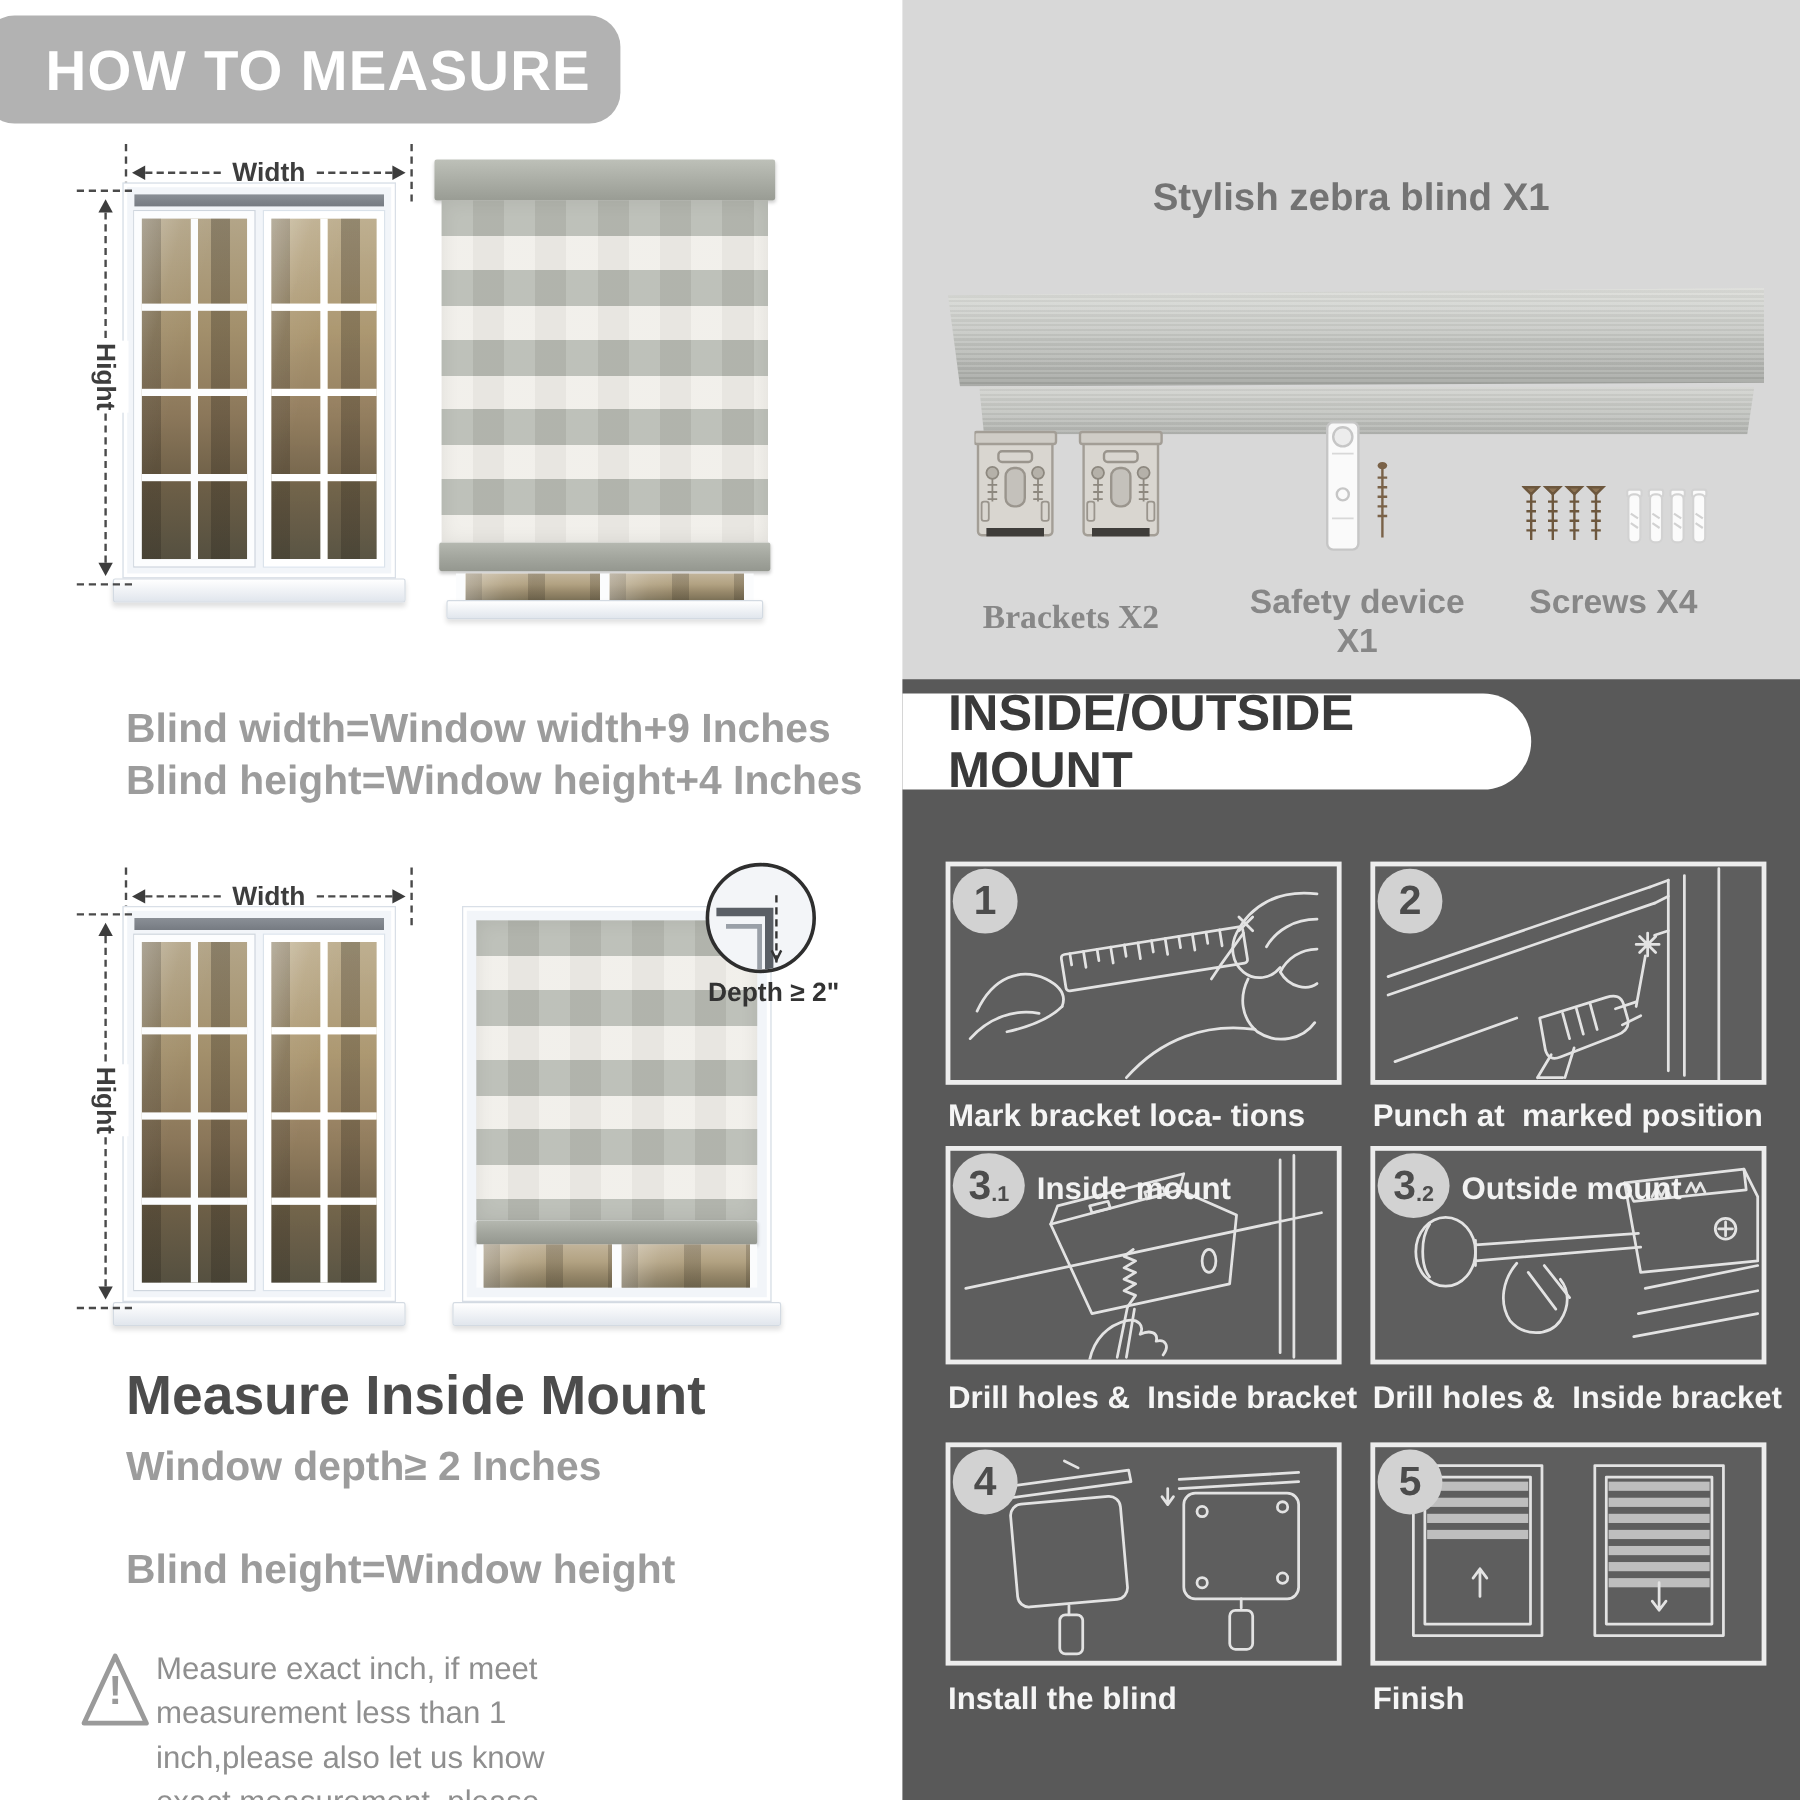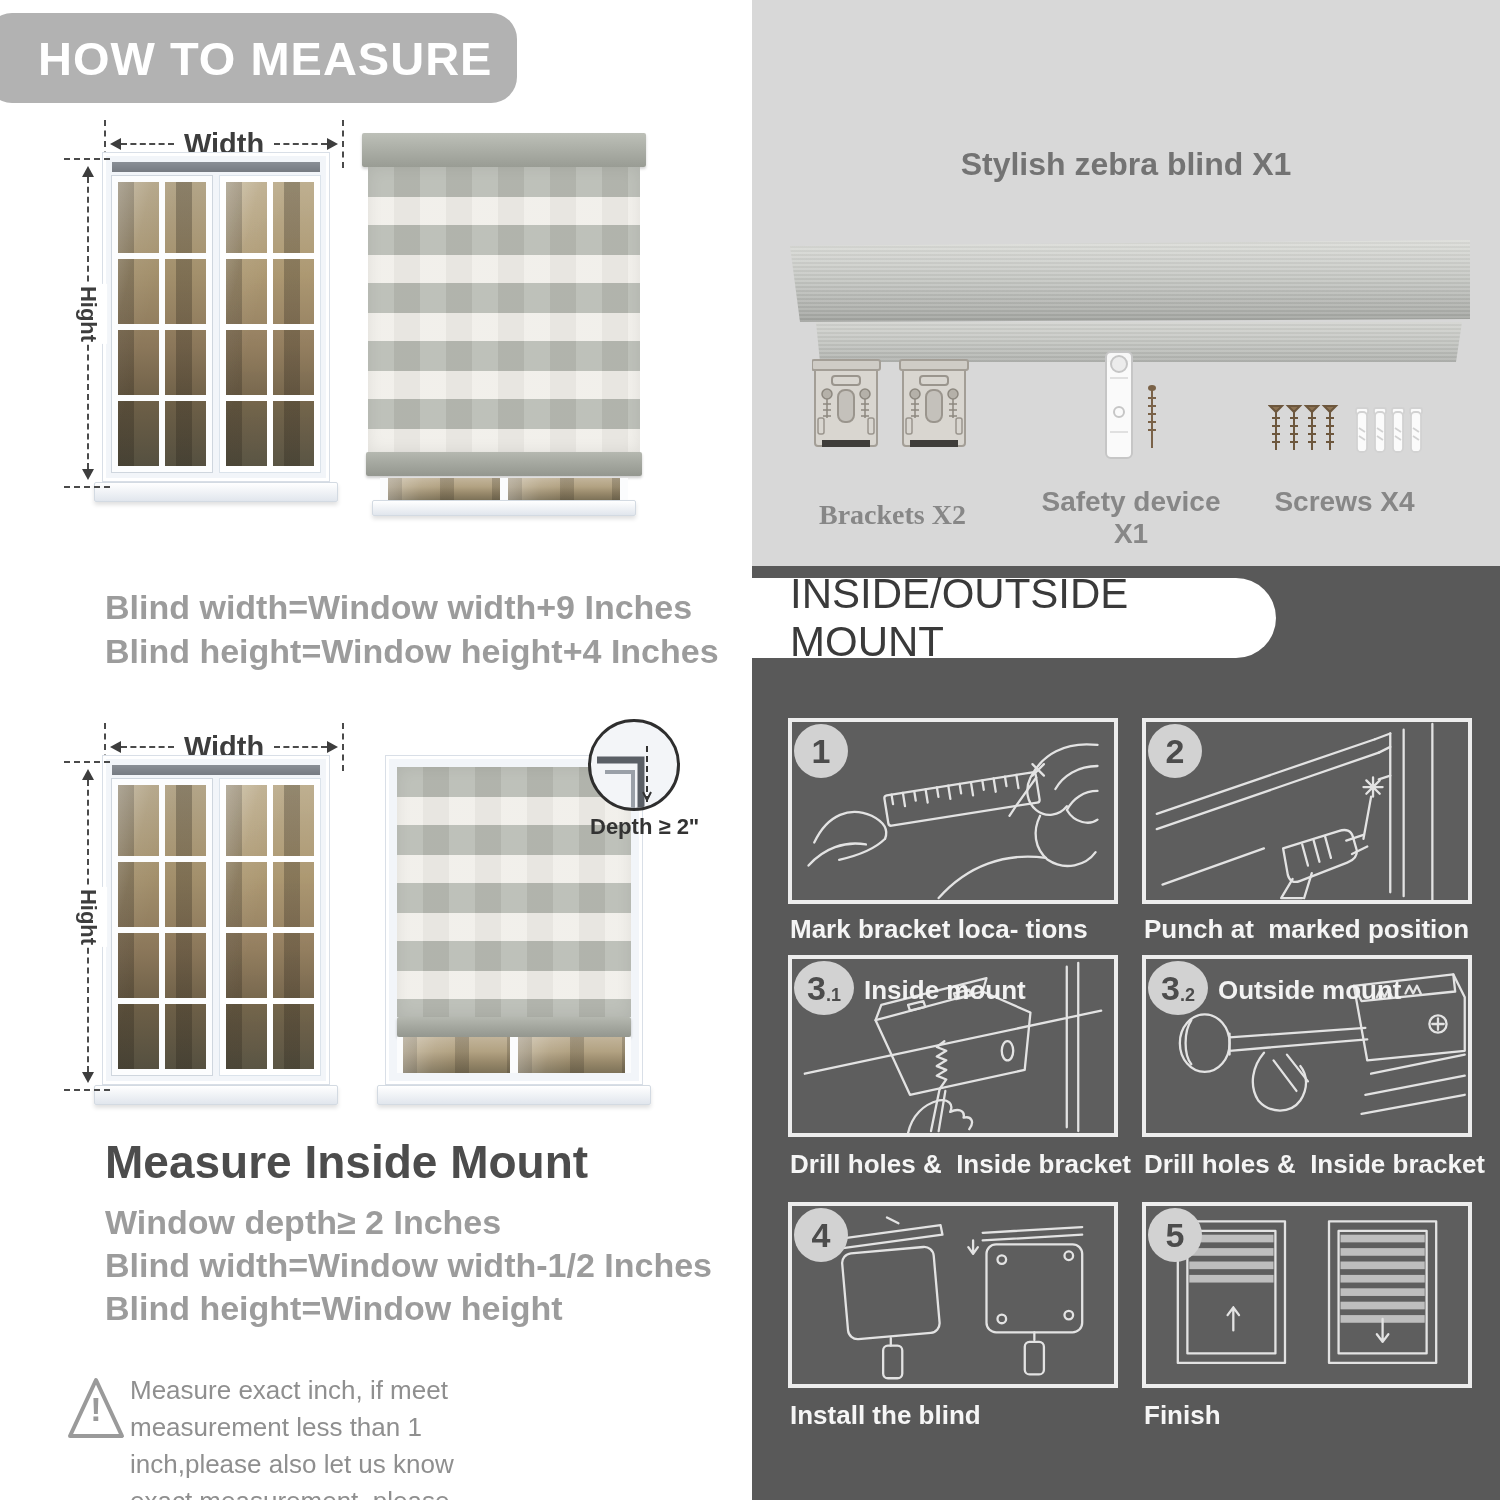--- a/index.html
+++ b/index.html
@@ -11,26 +11,26 @@
   .bar-left{left:-14px;top:13px;width:531px;height:90px;background:#b2b2b2;border-radius:26px;
             display:flex;align-items:center;padding-left:52px;box-sizing:border-box;}
   .bar-left span{font-size:47px;font-weight:bold;color:#ffffff;letter-spacing:1px;}
   .light-section{left:752px;top:0;width:748px;height:566px;background:#d8d8d8;}
   .dark-section{left:752px;top:566px;width:748px;height:934px;background:#595959;}
   .bar-included{left:752px;top:13px;width:523px;height:77px;background:#ffffff;border-radius:0 38px 38px 0;
                 display:flex;align-items:center;padding-left:42px;box-sizing:border-box;}
   .bar-included span{font-size:47px;font-weight:bold;color:#cbcbcb;letter-spacing:1px;}
   .bar-mount{left:752px;top:578px;width:524px;height:80px;background:#ffffff;border-radius:0 40px 40px 0;
              display:flex;align-items:center;padding-left:38px;box-sizing:border-box;}
-  .bar-mount span{font-size:42px;font-weight:normal;color:#3a3a3a;}
+  .bar-mount span{font-size:42px;font-weight:bold;color:#3a3a3a;}
 
   
   .wline{display:flex;align-items:center;height:40px;}
   .wline .dash{flex:1;border-top:2px dashed #4a4a4a;height:0;}
-  .wline .wlabel{margin:0 10px;font-size:29px;font-weight:bold;color:#3d3d3d;}
+  .wline .wlabel{margin:0 10px;font-size:22px;font-weight:bold;color:#3d3d3d;}
   .arr{width:0;height:0;border:6px solid transparent;}
   .arr.left{border-right:11px solid #3d3d3d;}
   .arr.right{border-left:11px solid #3d3d3d;}
   .tickv{position:absolute;top:-4px;height:48px;width:0;border-left:2px dashed #4a4a4a;}
   .vmeasure{display:flex;flex-direction:column;align-items:center;width:14px;}
   .vmeasure .vdash{flex:1;border-left:2px dashed #4a4a4a;width:0;}
   .arr.up{border-bottom:11px solid #3d3d3d;}
   .arr.down{border-top:11px solid #3d3d3d;}
   .tickh{position:absolute;width:46px;border-top:2px dashed #4a4a4a;height:0;}
   .hight-label{font-size:22px;font-weight:bold;color:#3d3d3d;background:#fff;padding:6px 2px;
@@ -224,21 +224,20 @@
       <path d="M6 38 L50 38 L50 86" fill="none" stroke="#5a5f66" stroke-width="7"></path>
       <path d="M14 50 L42 50 L42 86" fill="none" stroke="#9aa0a8" stroke-width="4"></path>
       <path d="M56 24 V80" fill="none" stroke="#333" stroke-width="2" stroke-dasharray="6 4"></path>
       <path d="M52 70 l4 8 l4 -8" fill="none" stroke="#333" stroke-width="2"></path>
     </svg>
   </div>
   <div class="abs depth-label" style="left:590px;top:814px;">Depth ≥ 2"</div>
 
   <div class="abs h-dark" style="left:105px;top:1135px;">Measure Inside Mount</div>
   <div class="abs rule" style="left:105px;top:1203px;">Window depth≥ 2 Inches</div>
-  <div class="abs rule" style="left:105px;top:1246px;">Blind width=Window width-1/2 Inches</div>
   <div class="abs rule" style="left:105px;top:1289px;">Blind height=Window height</div>
 
   <div class="abs" style="left:66px;top:1374px;width:60px;height:70px;">
     <svg width="60" height="70" viewBox="0 0 60 70">
       <path d="M30 6 L56 62 L4 62 Z" fill="none" stroke="#9a9a9a" stroke-width="4" stroke-linejoin="round"></path>
     </svg>
     <div class="warn-mark">!</div>
   </div>
   <div class="abs warn-text" style="left:130px;top:1372px;">Measure exact inch, if meet measurement less than 1 inch,please also let us know exact measurement, please do not leave it</div>
 

